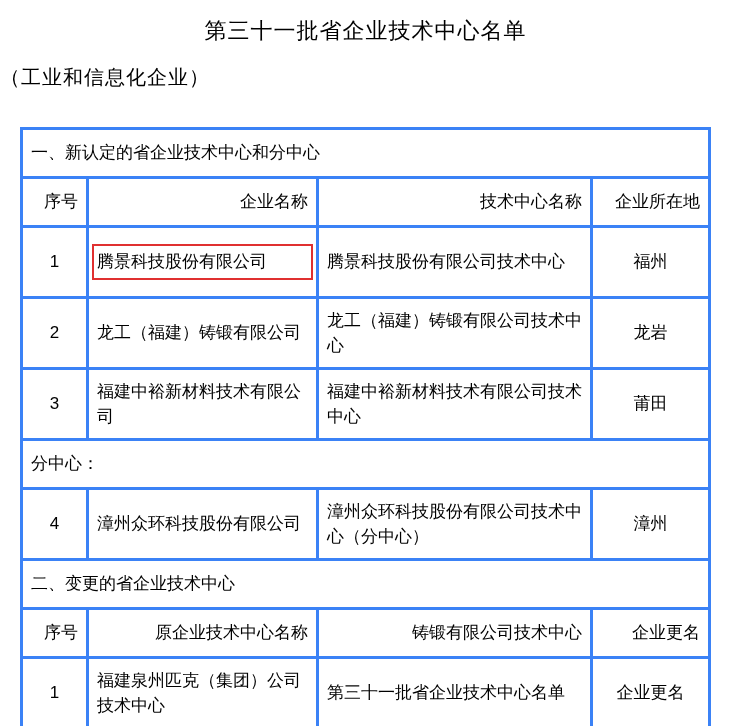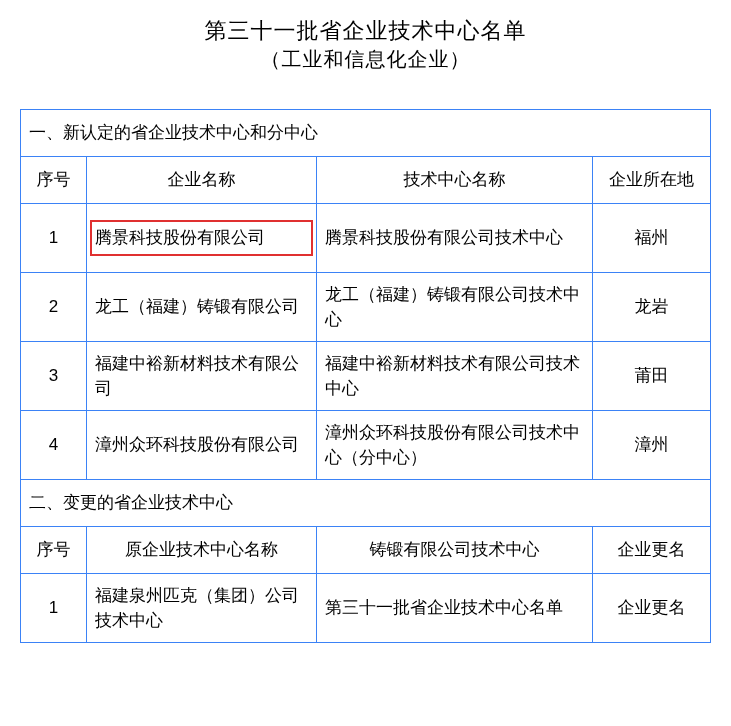--- a/index.html
+++ b/index.html
@@ -21,50 +21,51 @@
     box-sizing: border-box;
   }
   .title-main {
     text-align: center;
     font-size: 22px;
     letter-spacing: 1px;
     margin-top: 16px;
     font-weight: normal;
   }
   .title-sub {
-    text-align: center;
+    text-align: left;
     font-size: 20px;
     letter-spacing: 1px;
+    margin-top: 18px;
     font-weight: normal;
   }
   table.main {
     border-collapse: collapse;
     width: 691px;
     margin: 36px auto 0 auto;
     table-layout: fixed;
   }
   table.main td {
-    border: 1px solid #3b82f6;
+    border: 3px solid #3b82f6;
     font-size: 17px;
     padding: 6px 8px;
     vertical-align: middle;
     line-height: 1.5;
   }
   td.section {
     text-align: left;
     padding-left: 12px;
     height: 34px;
   }
   td.subsection {
     text-align: left;
     padding-left: 12px;
     height: 34px;
   }
   td.hdr {
-    text-align: center;
+    text-align: right;
     height: 34px;
   }
   td.num {
     text-align: center;
     width: 66px;
   }
   td.place {
     text-align: center;
     width: 118px;
   }
@@ -127,20 +128,23 @@
         <td class="place body-row">龙岩</td>
       </tr>
 
       <tr>
         <td class="num body-row">3</td>
         <td class="cname body-row">福建中裕新材料技术有限公司</td>
         <td class="tcname body-row">福建中裕新材料技术有限公司技术中心</td>
         <td class="place body-row">莆田</td>
       </tr>
 
+      <tr>
+        <td class="subsection" colspan="4">分中心：</td>
+      </tr>
 
       <tr>
         <td class="num body-row">4</td>
         <td class="cname body-row">漳州众环科技股份有限公司</td>
         <td class="tcname body-row">漳州众环科技股份有限公司技术中心（分中心）</td>
         <td class="place body-row">漳州</td>
       </tr>
 
       <tr>
         <td class="section" colspan="4">二、变更的省企业技术中心</td>

